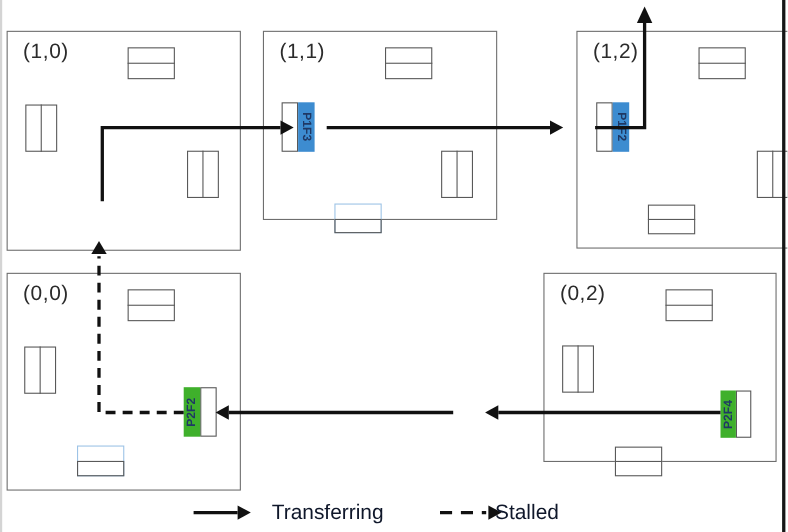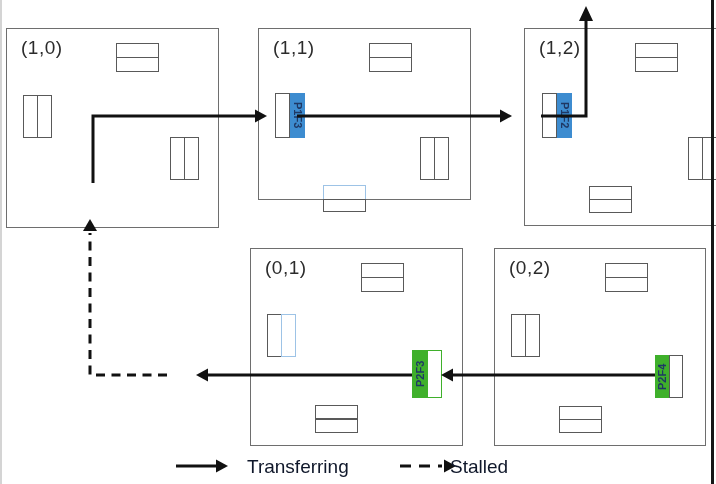--- a/index.html
+++ b/index.html
@@ -58,21 +58,21 @@
         <i class="split-h"></i>
       </div>
     <div class="mod mod-v" style="left:16px;top:66px;">
         <i class="split-v"></i>
       </div>
     <div class="mod mod-v" style="left:163px;top:108px;">
         <i class="split-v"></i>
       </div>
   </div>
 
-  <div class="cell" style="left:258px;top:28px;width:213px;height:172px;">
+  <div class="cell" style="left:239px;top:28px;width:213px;height:172px;">
     <span class="cell-label">(1,1)</span>
     <div class="mod mod-h" style="left:110px;top:14px;">
         <i class="split-h"></i>
       </div>
     <div class="chip-v" style="left:16px;top:64px;">
       <span class="slot"></span>
       <span class="fill blue">P1F3</span>
     </div>
     <div class="mod mod-v" style="left:161px;top:108px;">
         <i class="split-v"></i>
@@ -92,40 +92,39 @@
       <span class="fill blue">P1F2</span>
     </div>
     <div class="mod mod-v" style="left:163px;top:108px;">
         <i class="split-v"></i>
       </div>
     <div class="mod mod-h" style="left:64px;top:157px;height:27px;">
         <i class="split-h"></i>
       </div>
   </div>
 
-
-  <div class="cell" style="left:250px;top:248px;width:213px;height:198px;">
-    <span class="cell-label">(0,1)</span>
-    <div class="mod mod-h" style="left:110px;top:14px;">
+  <div class="cell" style="left:6px;top:248px;width:213px;height:198px;">
+    <span class="cell-label">(0,0)</span>
+    <div class="mod mod-h" style="left:109px;top:14px;">
         <i class="split-h"></i>
       </div>
-    <div class="mod mod-v vspec" style="left:16px;top:65px;">
-        <i class="col-l"></i>
-        <i class="col-r"></i>
+    <div class="mod mod-v" style="left:15px;top:66px;">
+        <i class="split-v"></i>
       </div>
-    <div class="chip-v" style="left:161px;top:101px;height:48px;">
-      <span class="fill green">P2F3</span>
-      <span class="slot green-border"></span>
+    <div class="chip-v" style="left:160px;top:103px;">
+      <span class="fill green">P2F2</span>
+      <span class="slot"></span>
     </div>
-    <div class="mod mod-h" style="left:64px;top:156px;height:28px;">
-        <i class="split-h"></i>
+    <div class="mod mod-h spec" style="left:63px;top:156px;height:28px;">
+        <i class="bottom-half"></i>
       </div>
   </div>
 
-  <div class="cell" style="left:494px;top:248px;width:212px;height:198px;">
+
+  <div class="cell" style="left:494px;top:248px;width:212px;height:172px;">
     <span class="cell-label">(0,2)</span>
     <div class="mod mod-h" style="left:110px;top:14px;">
         <i class="split-h"></i>
       </div>
     <div class="mod mod-v" style="left:16px;top:65px;">
         <i class="split-v"></i>
       </div>
     <div class="chip-v" style="left:160px;top:106px;width:28px;height:43px;">
       <span class="fill green">P2F4</span>
       <span class="slot"></span>

